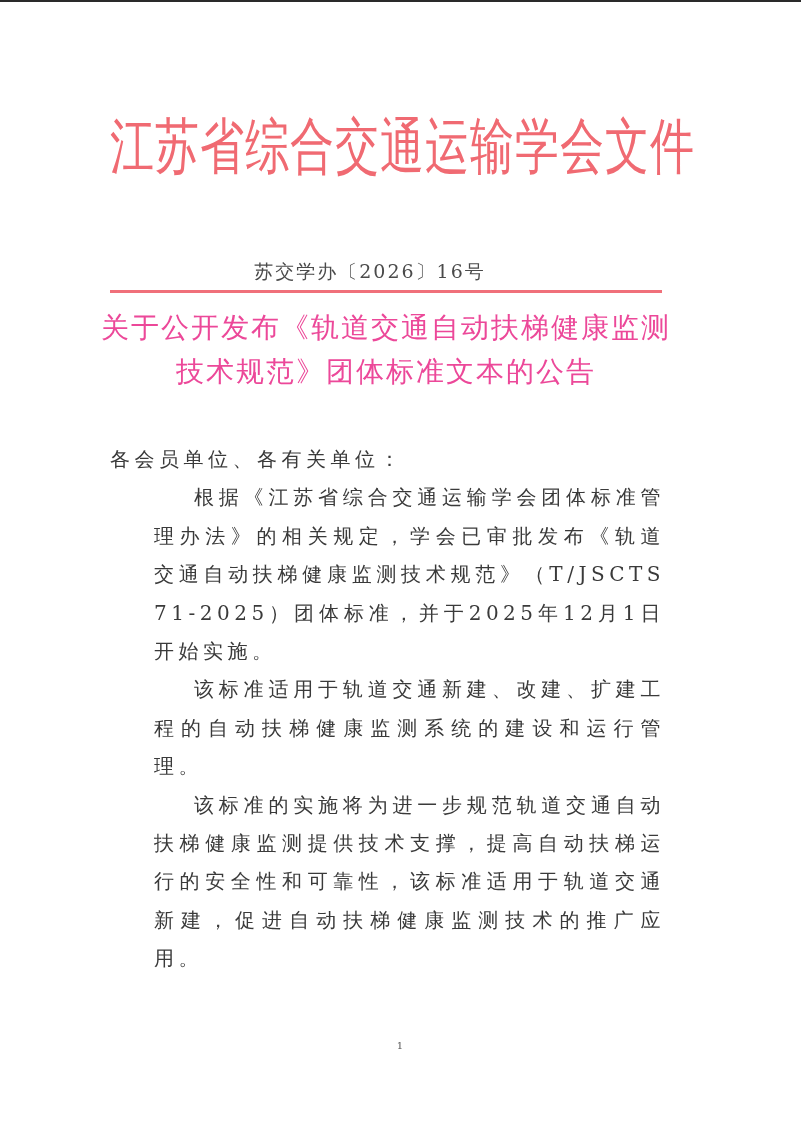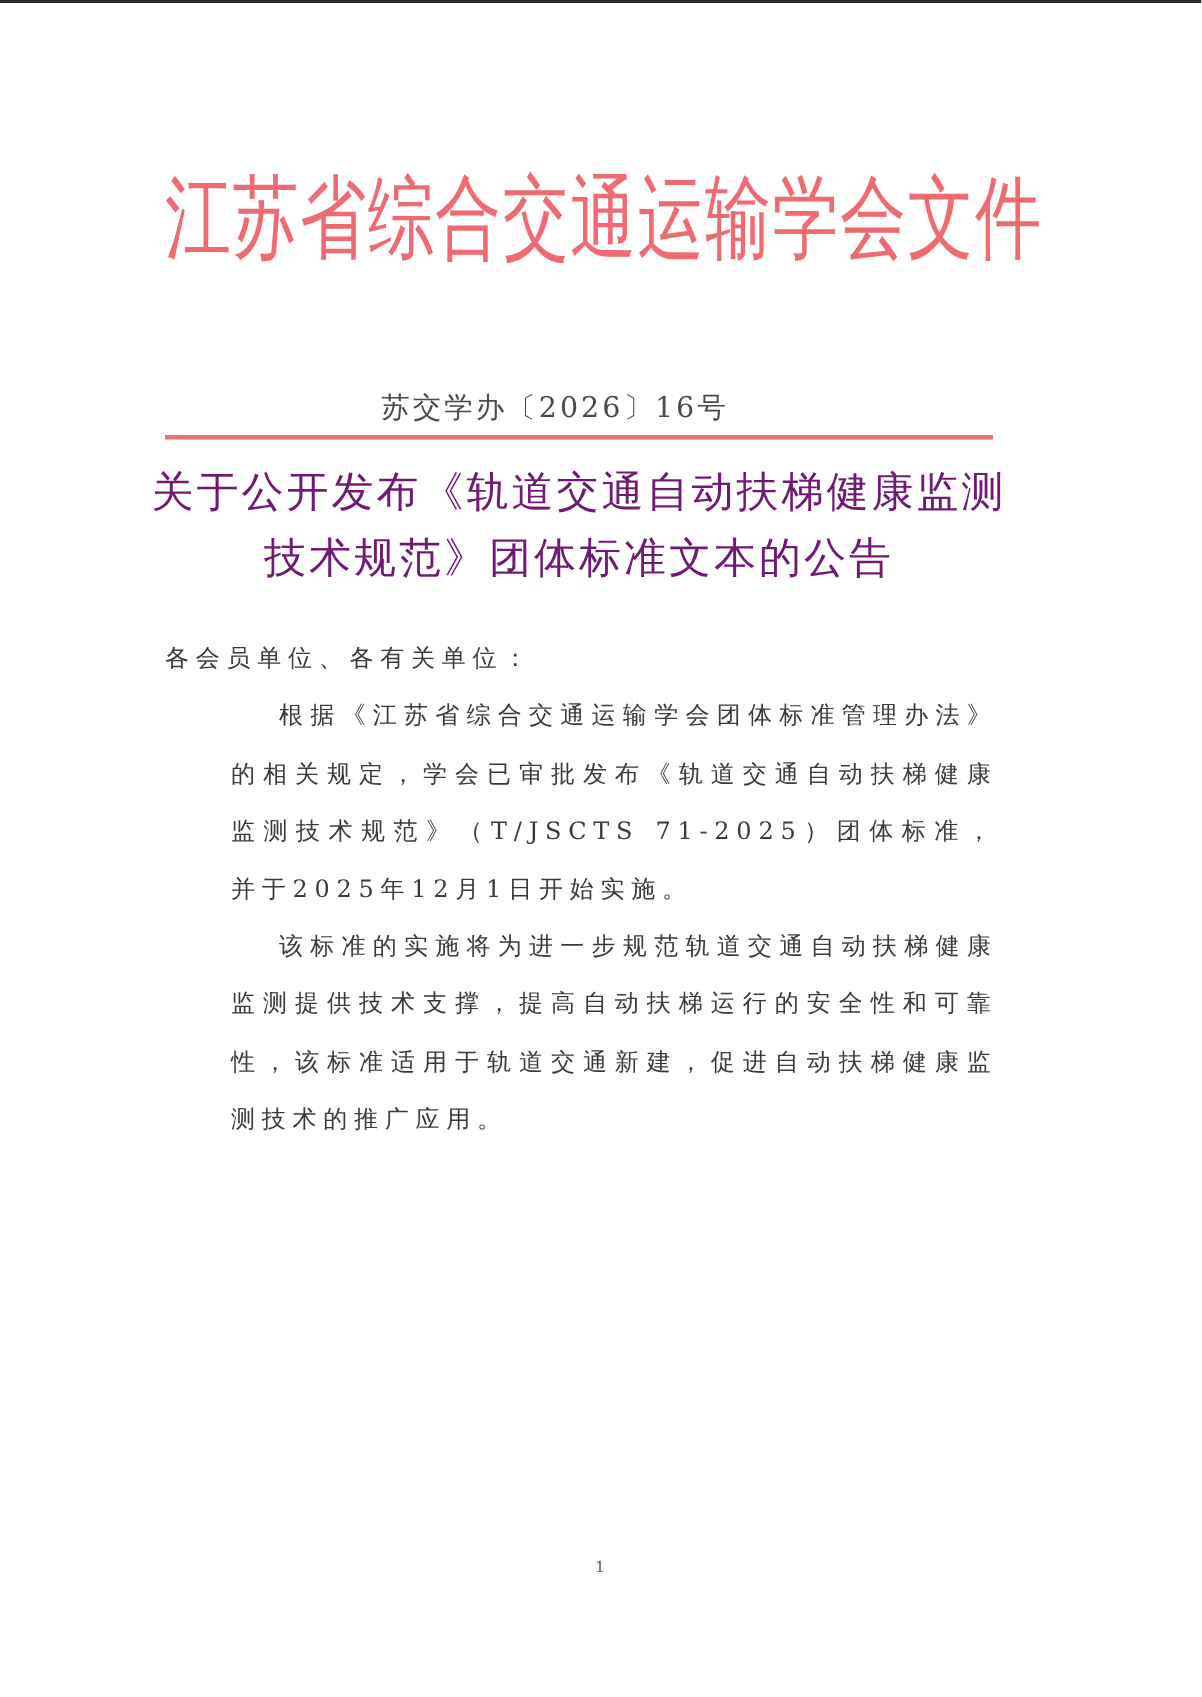--- a/index.html
+++ b/index.html
@@ -22,26 +22,26 @@
   .doc-number {
     position: absolute; left: 94px; top: 230px; width: 552px;
     text-align: center; font-size: 19px; color: #4a4a4a; letter-spacing: 2px; margin-top: 29px;
   }
   .red-rule {
     position: absolute; left: 110px; top: 290px; width: 552px; height: 3px;
     background: #f0707a;
   }
   .notice-title {
     position: absolute; left: 100px; top: 306px; width: 572px;
-    text-align: center; font-size: 28px; line-height: 44px; color: #701a75;
+    text-align: center; font-size: 28px; line-height: 44px; color: #ec4899;
     letter-spacing: 2px;
   }
   .body-text {
-    position: absolute; left: 110px; top: 420px; width: 555px;
-    font-size: 16px; line-height: 38.4px; color: #3a3a3a; letter-spacing: 4.5px;
+    position: absolute; left: 110px; top: 440px; width: 555px;
+    font-size: 20px; line-height: 38.4px; color: #3a3a3a; letter-spacing: 4.5px;
   }
   .body-text p { margin: 0; text-align: justify; }
   .body-text p.indent { text-indent: 2em; margin-left: 44px; }
   .page-number {
     position: absolute; left: 380px; top: 1040px; width: 40px;
     text-align: center; font-size: 10px; color: #555;
   }
 </style>
 </head>
 <body>
@@ -55,16 +55,17 @@
 <div class="red-rule"></div>
 
 <div class="notice-title">
   <div>关于公开发布《轨道交通自动扶梯健康监测</div>
   <div>技术规范》团体标准文本的公告</div>
 </div>
 
 <div class="body-text">
   <p>各会员单位、各有关单位：</p>
   <p class="indent">根据《江苏省综合交通运输学会团体标准管理办法》的相关规定，学会已审批发布《轨道交通自动扶梯健康监测技术规范》（T/JSCTS 71-2025）团体标准，并于2025年12月1日开始实施。</p>
+  <p class="indent">该标准适用于轨道交通新建、改建、扩建工程的自动扶梯健康监测系统的建设和运行管理。</p>
   <p class="indent">该标准的实施将为进一步规范轨道交通自动扶梯健康监测提供技术支撑，提高自动扶梯运行的安全性和可靠性，该标准适用于轨道交通新建，促进自动扶梯健康监测技术的推广应用。</p>
 </div>
 
 <div class="page-number">1</div>
 
 </body></html>

